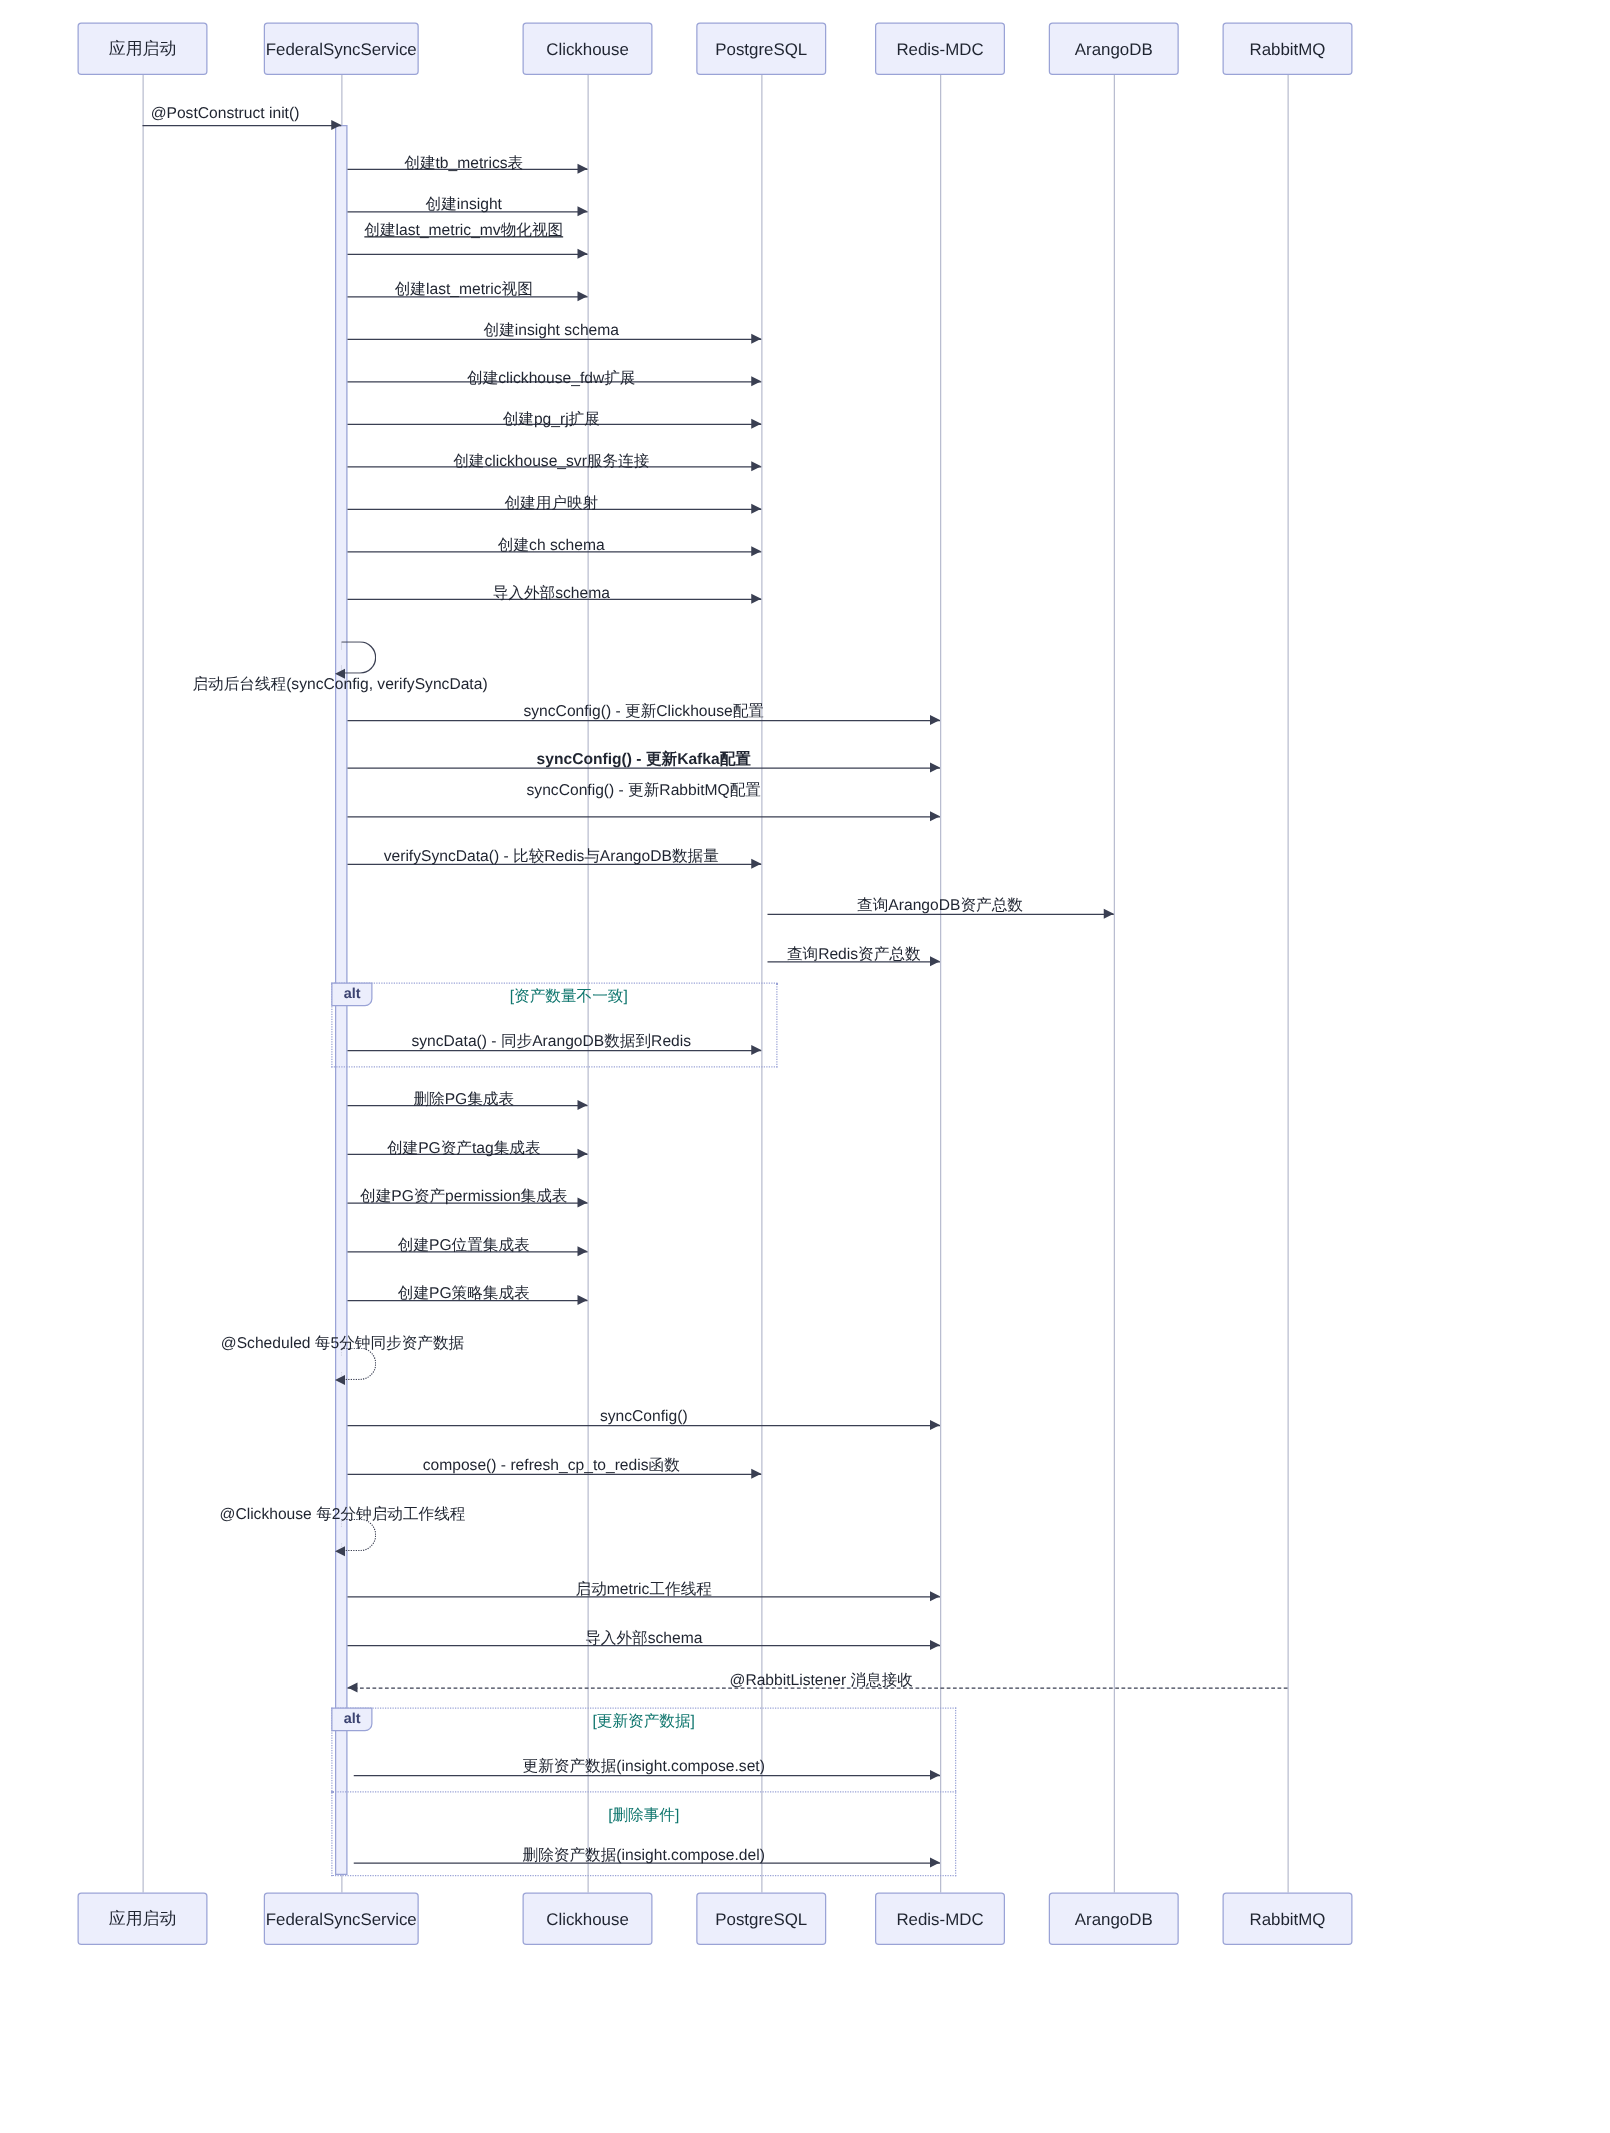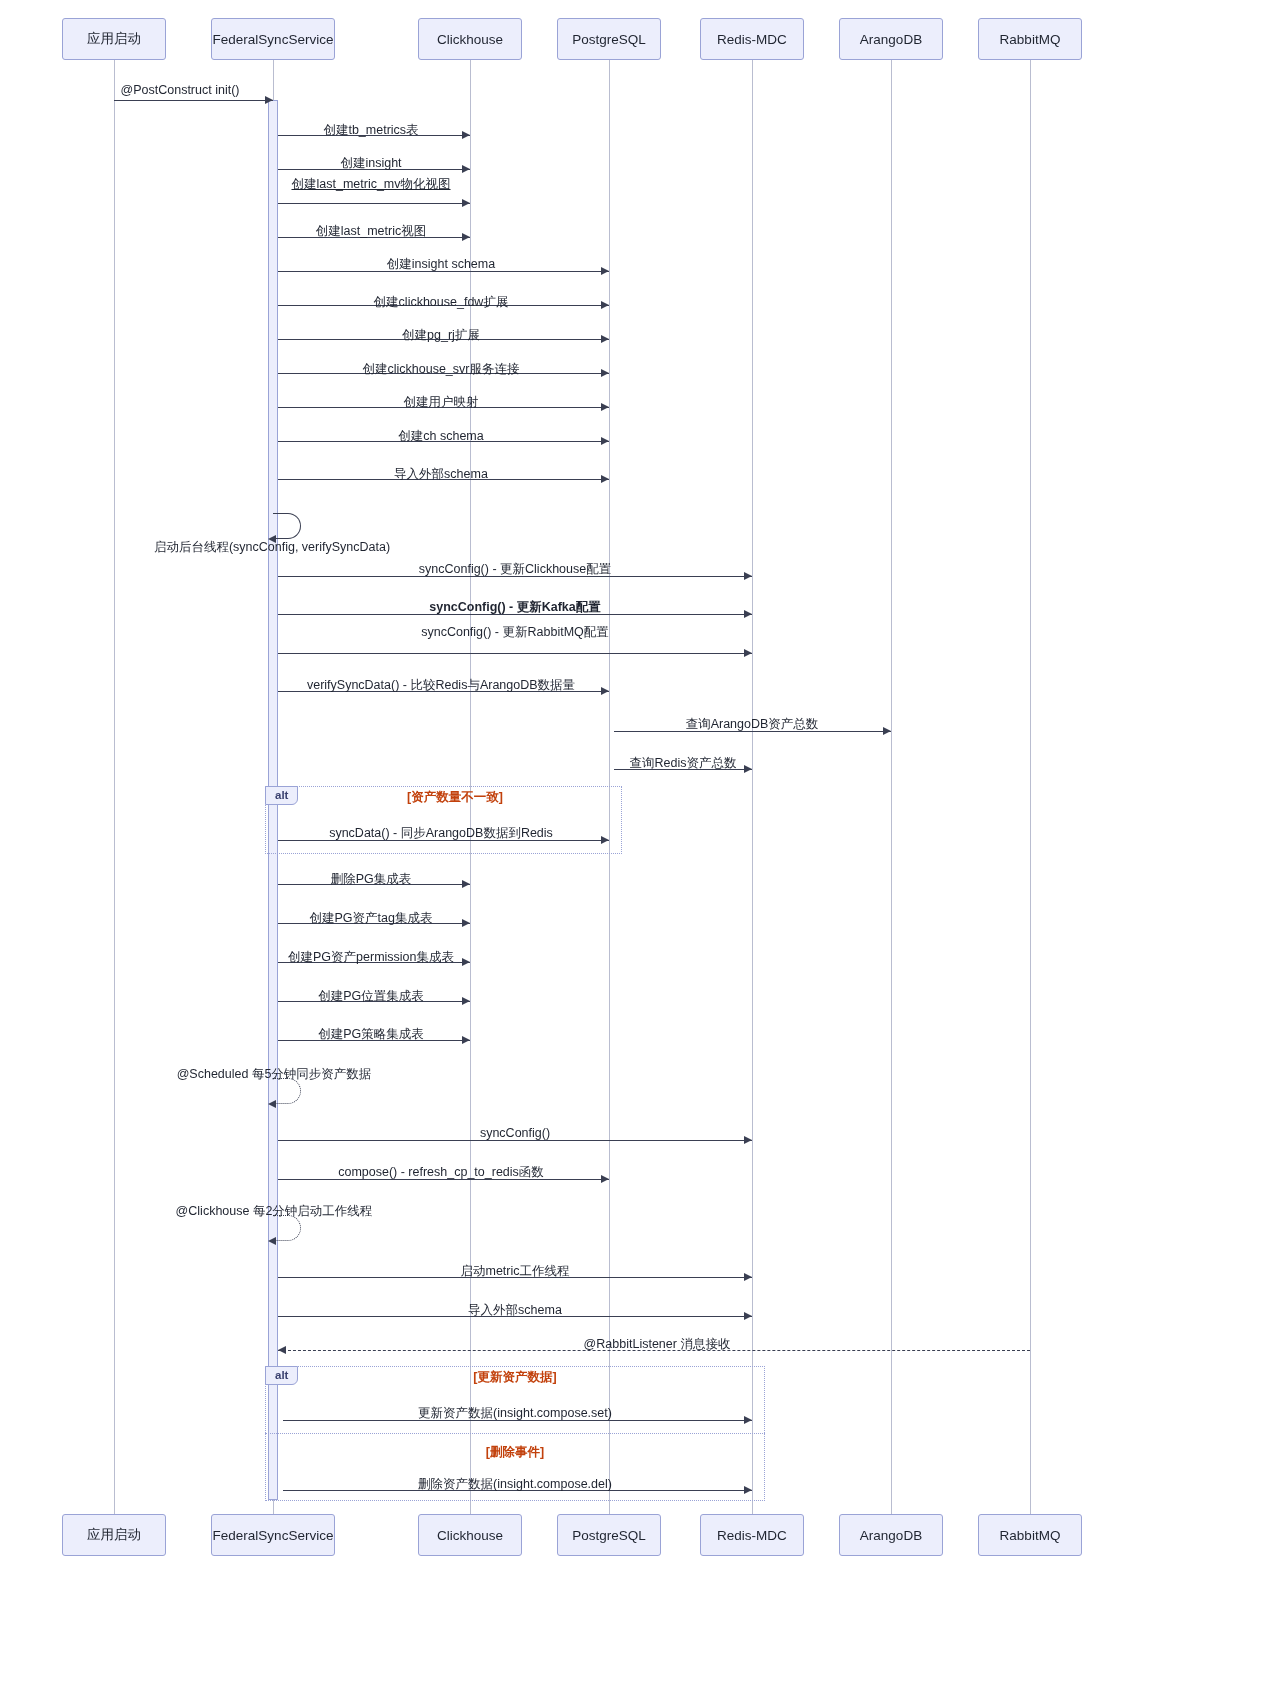--- a/index.html
+++ b/index.html
@@ -98,22 +98,22 @@
     border-radius: 0 0 6px 0;
     font-size: 11.5px;
     font-weight: bold;
     color: #3b4270;
     padding: 2px 9px 3px 9px;
     line-height: 12px;
   }
   .frag-cond {
     position: absolute;
     font-size: 12.5px;
-    font-weight: bold;
-    color: #c2410c;
+    font-weight: normal;
+    color: #0f766e;
     white-space: nowrap;
     transform: translateX(-50%);
   }
   .frag-divider {
     position: absolute;
     height: 0;
     border-top: 1px dotted #9aa3d6;
   }
 </style>
 </head>

